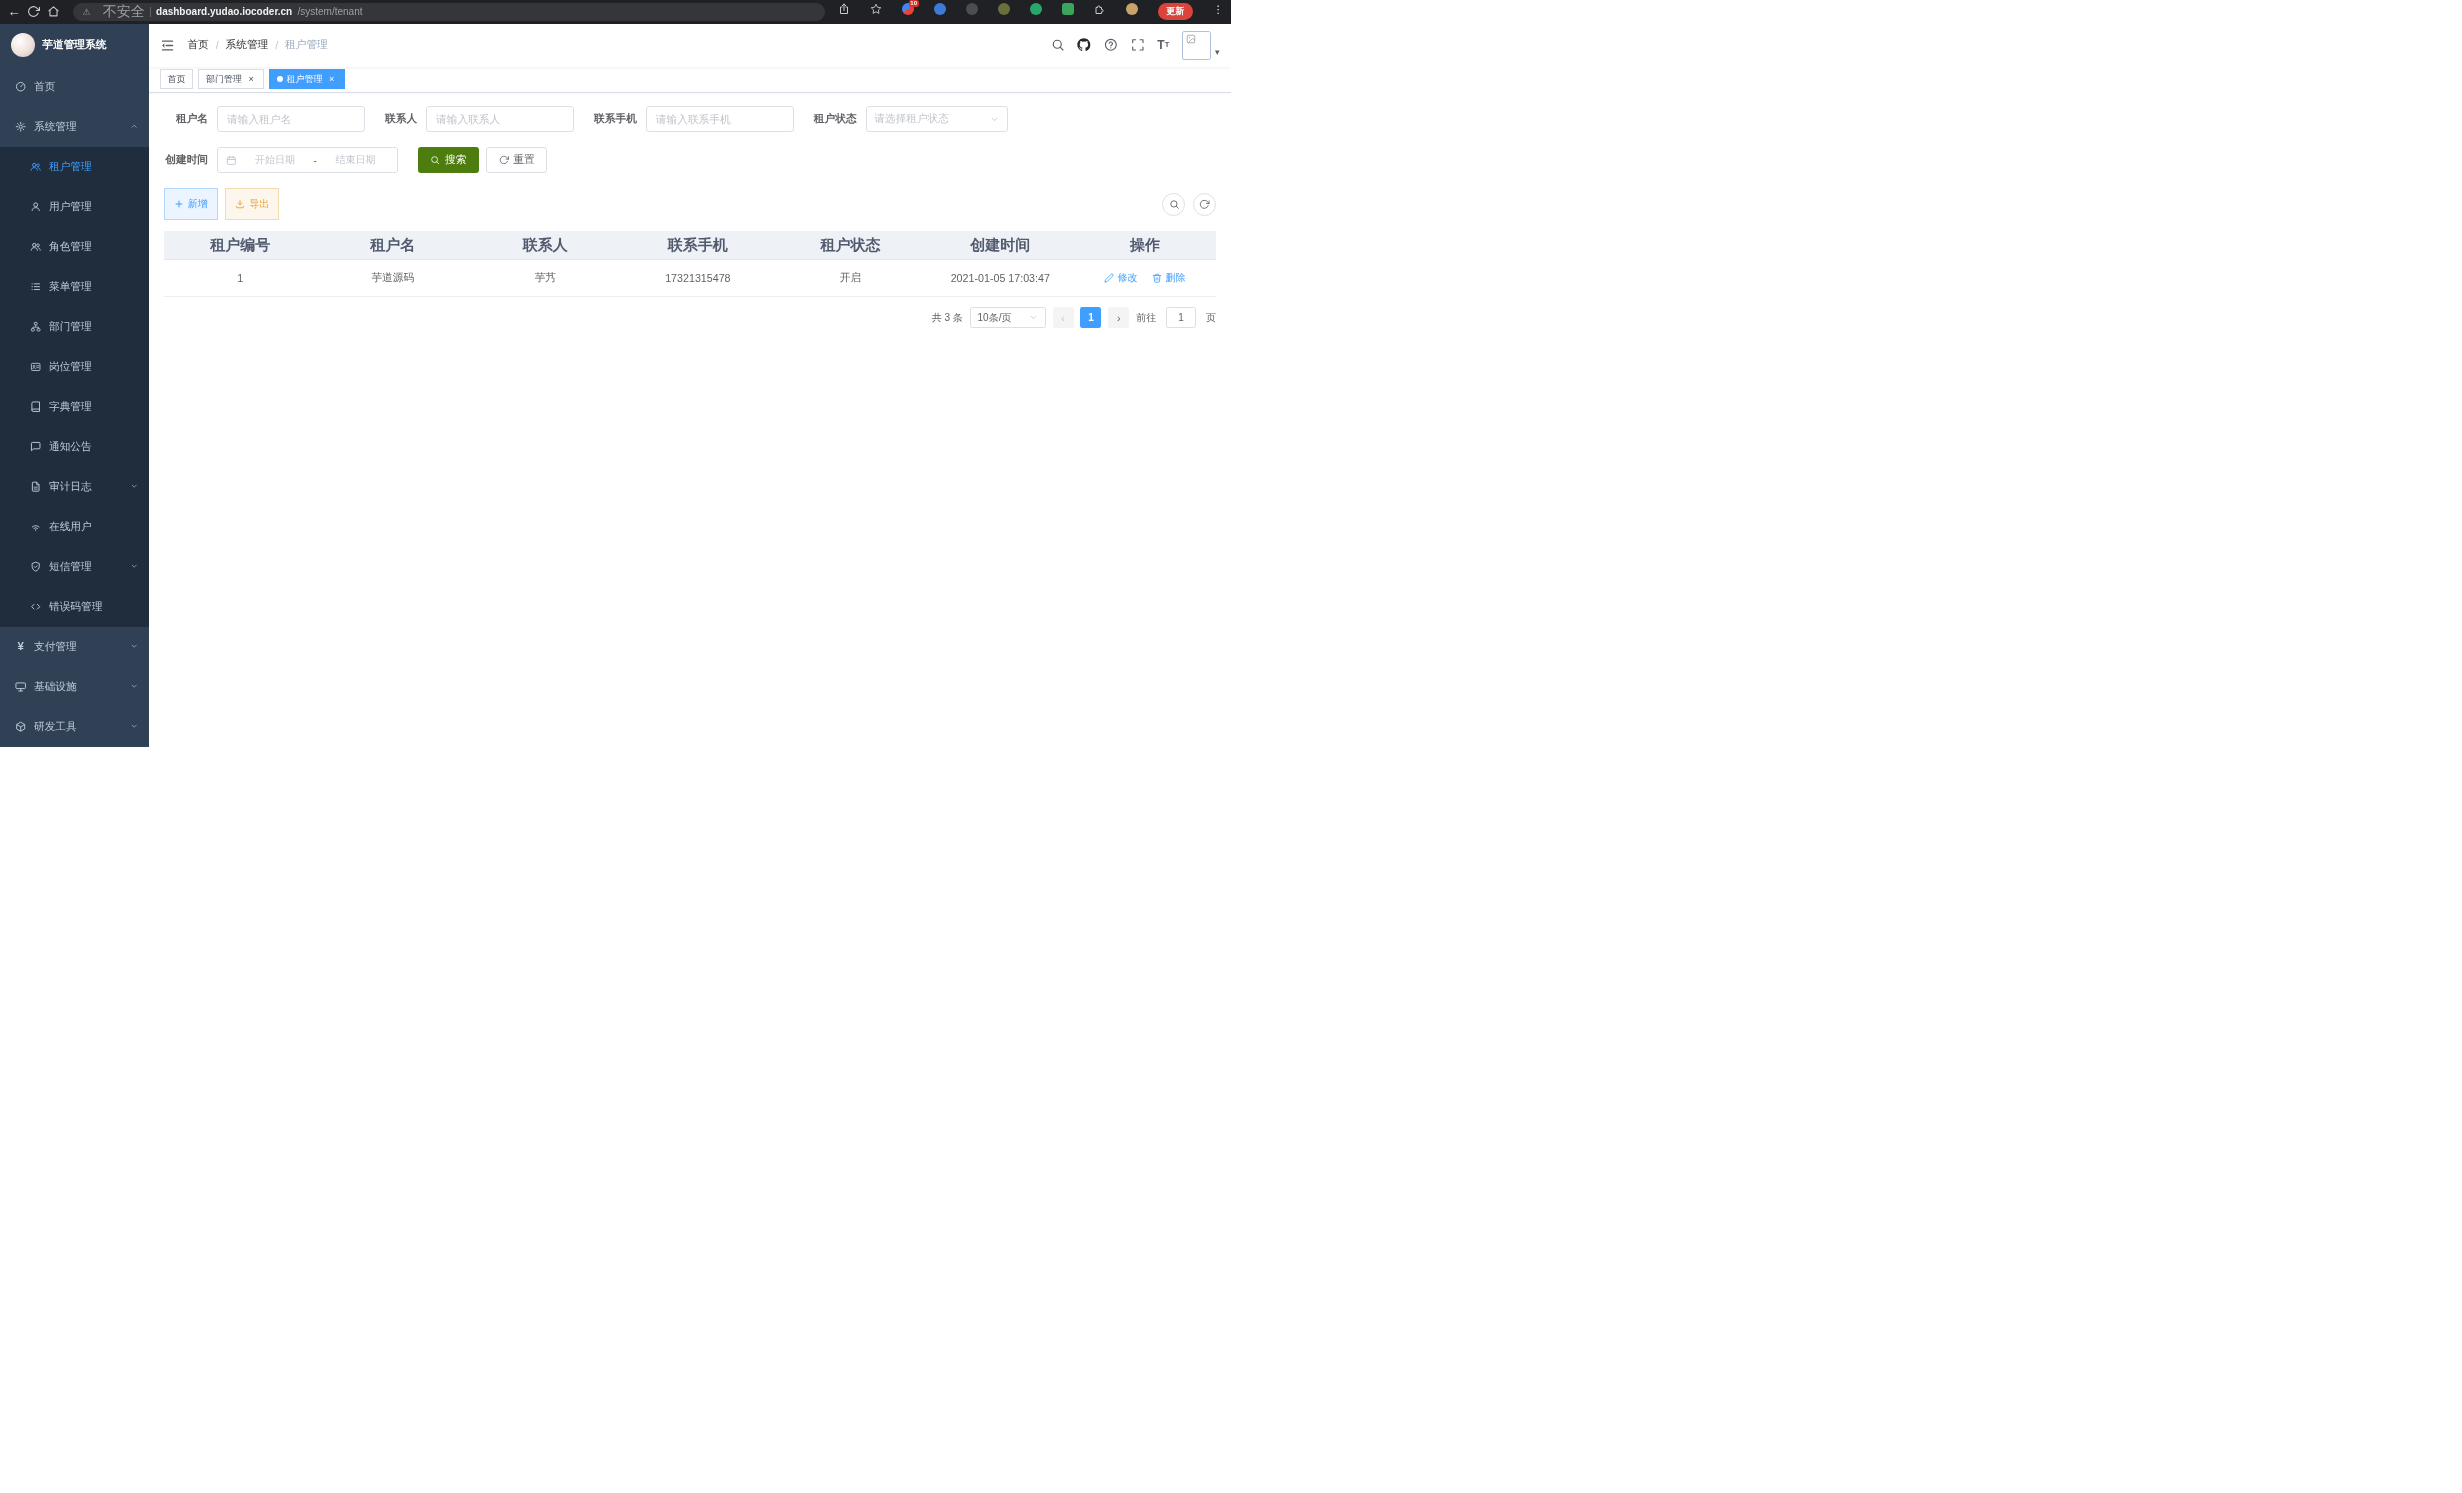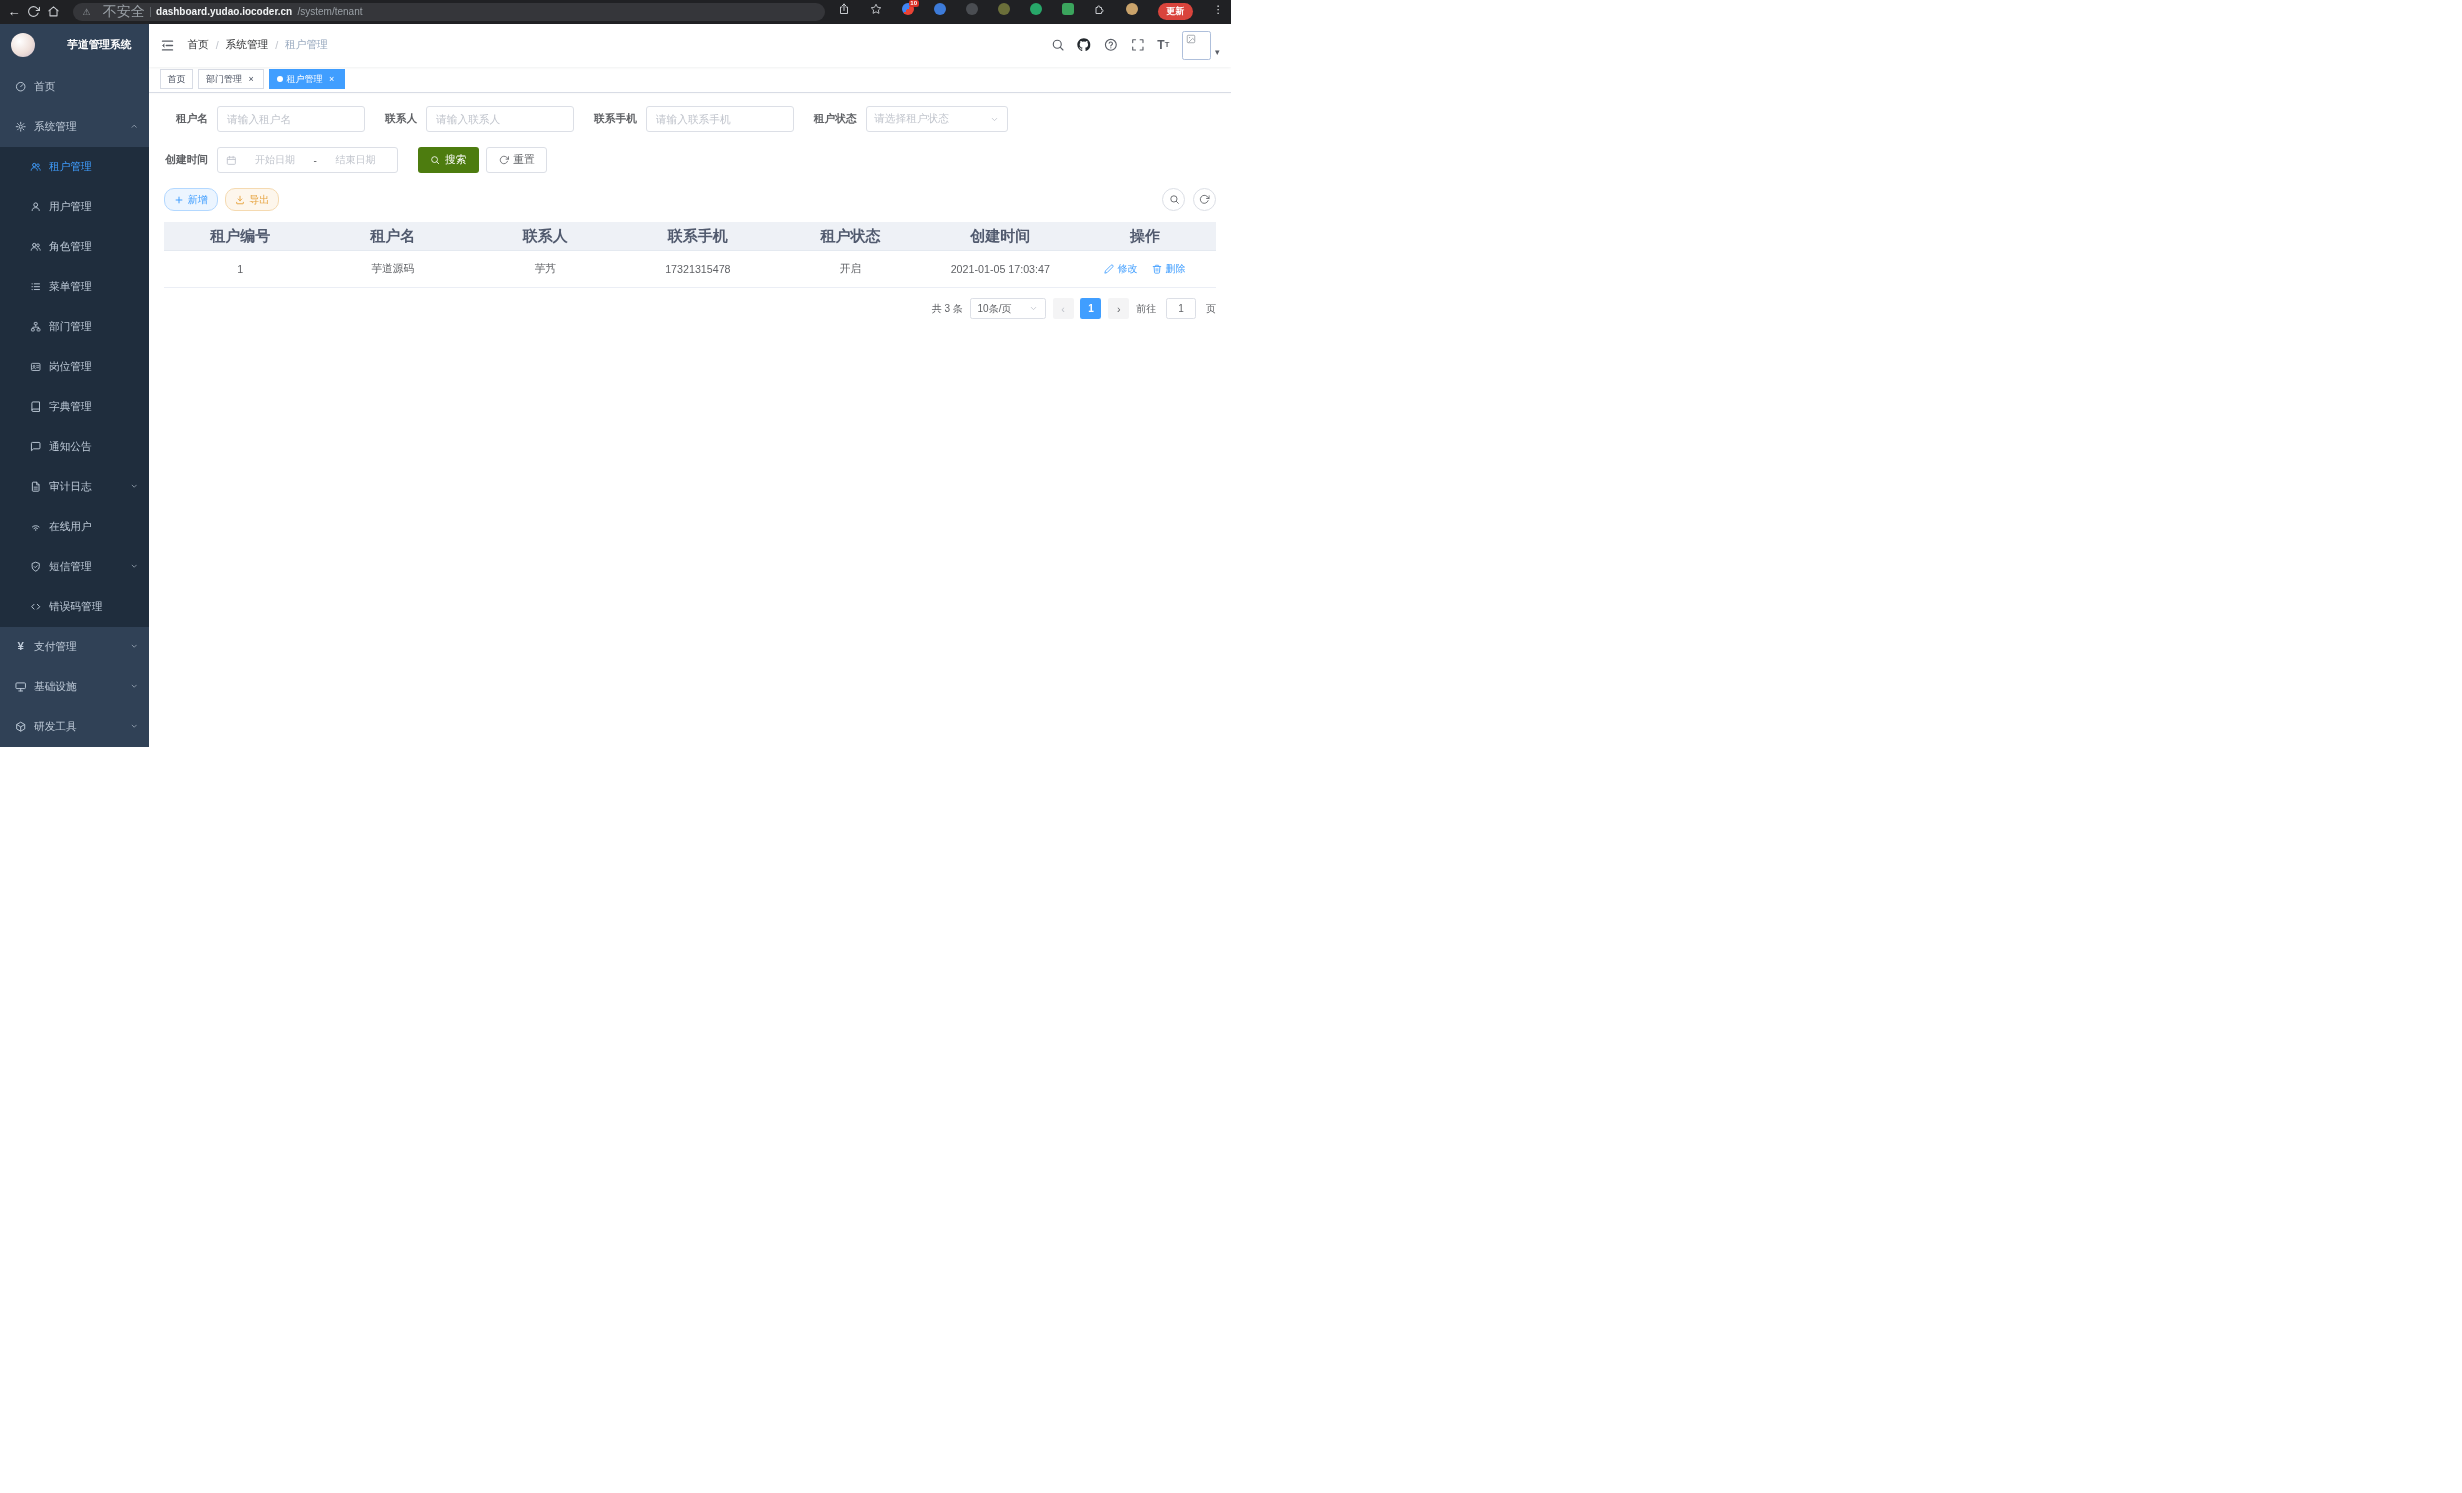--- a/index.html
+++ b/index.html
@@ -21,21 +21,21 @@
   .ext { width:12px; height:12px; border-radius:50%; position:relative; flex-shrink:0; }
   .ext-badge { position:absolute; top:-3.8px; right:-4.6px; background:#d93025; color:#fff; font-size:6px; line-height:7.6px; padding:0 1.5px; border-radius:2.3px; font-weight:700; }
   .update-btn { background:#d9443c; color:#fff; font-size:9px; font-weight:700; height:17px; padding:0 8.4px; border-radius:9px; display:flex; align-items:center; }
   .dots { color:#e8eaed; font-size:10.7px; }
 
   
   .app { display:flex; height:723px; }
   .sidebar { width:149px; background:#304156; flex-shrink:0; overflow:hidden; }
   .logo-row { height:43px; display:flex; align-items:center; gap:7.6px; padding-left:10.7px; }
   .logo-img { width:24px; height:24px; border-radius:50%; background:radial-gradient(circle at 35% 35%, #ffffff, #efe0da 55%, #c9b8c6); }
-  .app-title { color:#fff; font-size:10.7px; font-weight:700;margin-left:25px; }
+  .app-title { color:#fff; font-size:10.7px; font-weight:700; }
   .menu { font-size:10.7px; color:#bfcbd9; }
   .mi { height:40px; display:flex; align-items:center; gap:7.6px; padding:0 10.7px 0 15px; cursor:pointer; }
   .mi .mico { width:11.4px; height:11.4px; flex-shrink:0; }
   .mi.sub { background:#1f2d3d; padding-left:30px; }
   .mi.active { color:#409eff; }
   .yen-ic { font-size:11.4px; font-weight:700; width:11.4px; text-align:center; line-height:11.4px; }
   .chev { margin-left:auto; width:8.4px; height:8.4px; opacity:.8; }
   .chev.up { transform:rotate(180deg); }
 
   .main { flex:1; min-width:0; display:flex; flex-direction:column; background:#fff; }
@@ -76,21 +76,21 @@
   .daterange { width:181px; height:26px; border:0.8px solid #dcdfe6; border-radius:3px; display:flex; align-items:center; padding:0 7.6px; gap:4.6px; background:#fff; }
   .cal-ic { width:10.7px; height:10.7px; color:#c0c4cc; flex-shrink:0; }
   .dr-ph { flex:1; text-align:center; color:#c0c4cc; font-size:10px; }
   .dr-sep { color:#606266; font-size:10px; }
   .btn { height:26px; border-radius:3px; font-size:10.7px; display:inline-flex; align-items:center; gap:4.6px; padding:0 11.4px; border:0.8px solid transparent; cursor:pointer; }
   .btn .bic { width:10px; height:10px; }
   .btn-search { background:#4d7c0f; color:#fff; }
   .btn-reset { background:#fff; border-color:#dcdfe6; color:#606266; margin-left:7.6px; }
 
   .trow { display:flex; align-items:center; margin-bottom:10.7px; }
-  .btn-sm { height:23px; font-size:10px; padding:0 9px; border-radius:10px; gap:3.8px; }
+  .btn-sm { height:32px; font-size:10px; padding:0 9px; border-radius:0; gap:3.8px; }
   .btn-add { color:#409eff; background:#ecf5ff; border-color:#b3d8ff; }
   .btn-export { color:#e6a23c; background:#fdf6ec; border-color:#f5dab1; margin-left:7.6px; }
   .trow-right { margin-left:auto; display:flex; gap:7.6px; }
   .cbtn { width:23px; height:23px; border-radius:50%; border:0.8px solid #dcdfe6; background:#fff; display:flex; align-items:center; justify-content:center; color:#606266; cursor:pointer; }
   .cbtn .ic { width:10.7px; height:10.7px; }
 
   table { width:100%; border-collapse:collapse; table-layout:fixed; }
   thead th { background:#eef1f6; color:#515a6e; font-weight:700; font-size:15px; height:29px; text-align:center; border-bottom:0.8px solid #e4e9f0; }
   tbody td { height:37px; text-align:center; font-size:10.7px; color:#606266; border-bottom:0.8px solid #ebeef5; background:#fff; }
   .op { color:#409eff; font-size:10px; display:inline-flex; align-items:center; gap:3px; margin:0 6px; cursor:pointer; text-decoration:none; }

